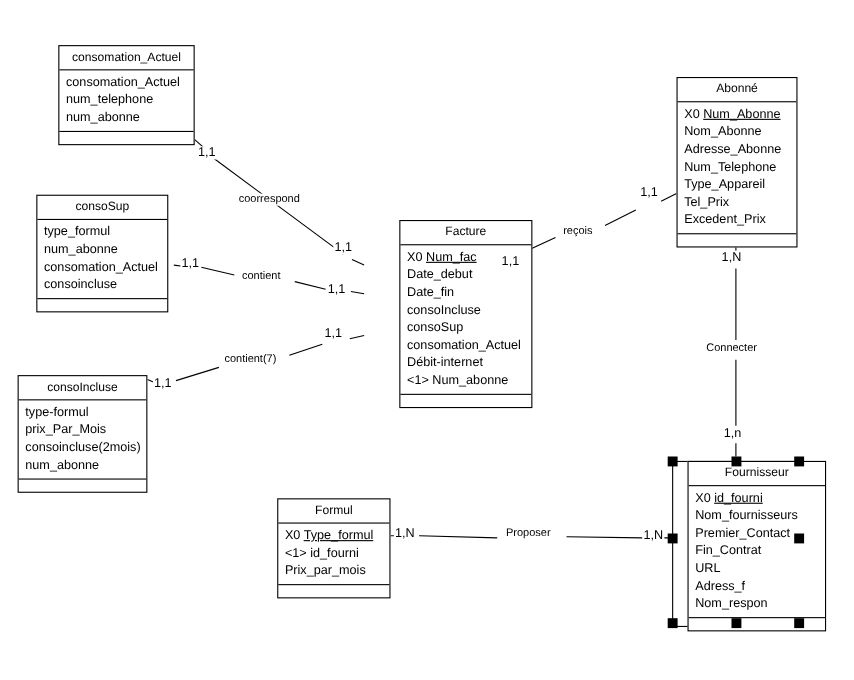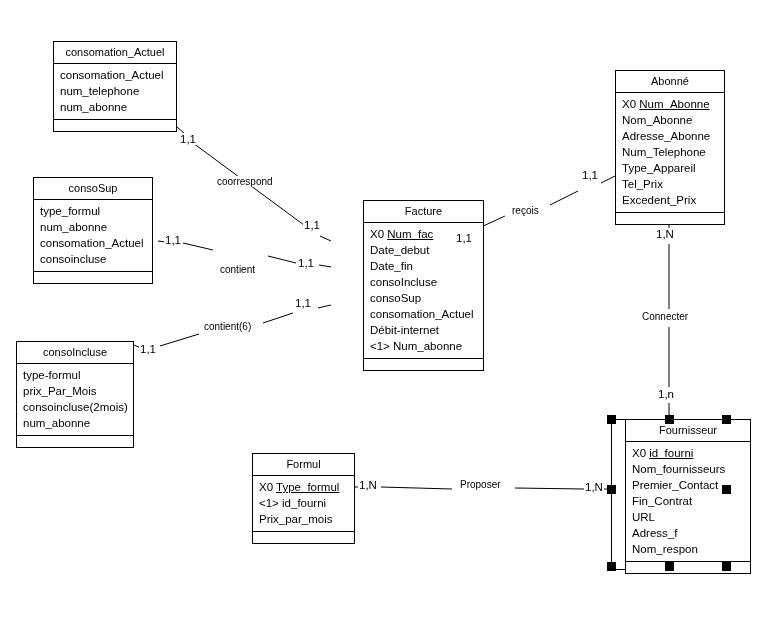--- a/index.html
+++ b/index.html
@@ -289,22 +289,22 @@
   <div class="handle" style="left:607px; top:415px;"></div>
   <div class="handle" style="left:665px; top:415px;"></div>
   <div class="handle" style="left:722px; top:415px;"></div>
   <div class="handle" style="left:607px; top:485px;"></div>
   <div class="handle" style="left:722px; top:485px;"></div>
   <div class="handle" style="left:607px; top:562px;"></div>
   <div class="handle" style="left:665px; top:562px;"></div>
   <div class="handle" style="left:722px; top:562px;"></div>
 
   <div class="rel-label" style="left:215px; top:176px;">coorrespond</div>
-  <div class="rel-label" style="left:218px; top:246px;margin-top:18px;">contient</div>
-  <div class="rel-label" style="left:202px; top:321px;">contient(6)</div>
+  <div class="rel-label" style="left:218px; top:246px;">contient</div>
+  <div class="rel-label" style="left:202px; top:321px;">contient(7)</div>
   <div class="rel-label" style="left:510px; top:205px;">reçois</div>
   <div class="rel-label" style="left:640px; top:311px;">Connecter</div>
   <div class="rel-label" style="left:458px; top:479px;">Proposer</div>
 
   <div class="card" style="left:179px; top:133px;">1,1</div>
   <div class="card" style="left:303px; top:219px;">1,1</div>
 
   <div class="card" style="left:164px; top:234px;">1,1</div>
   <div class="card" style="left:297px; top:257px;">1,1</div>
 

